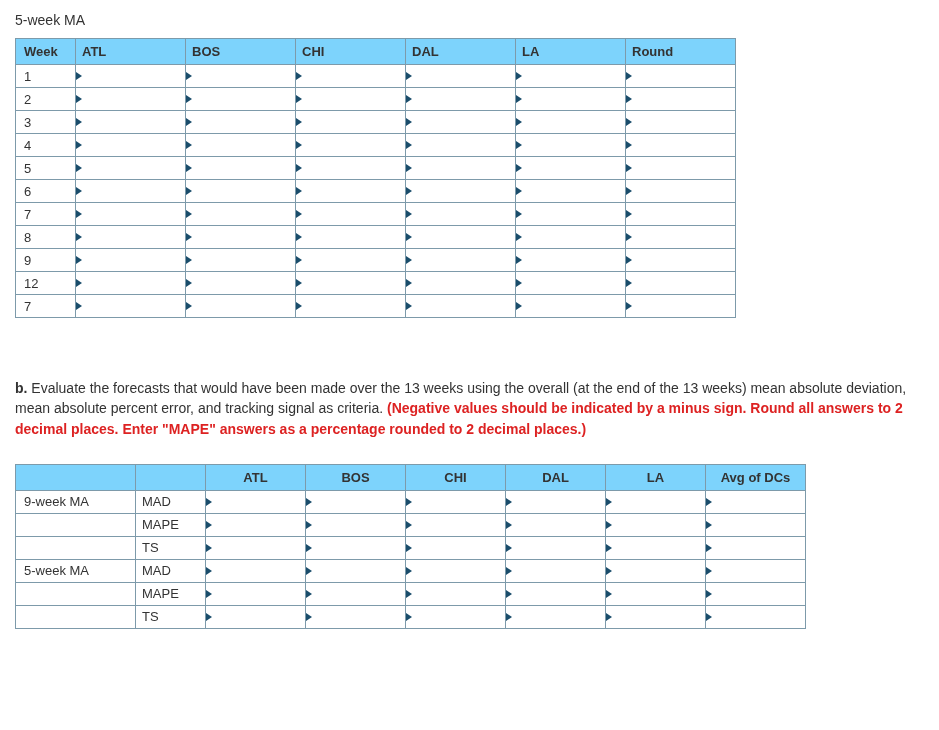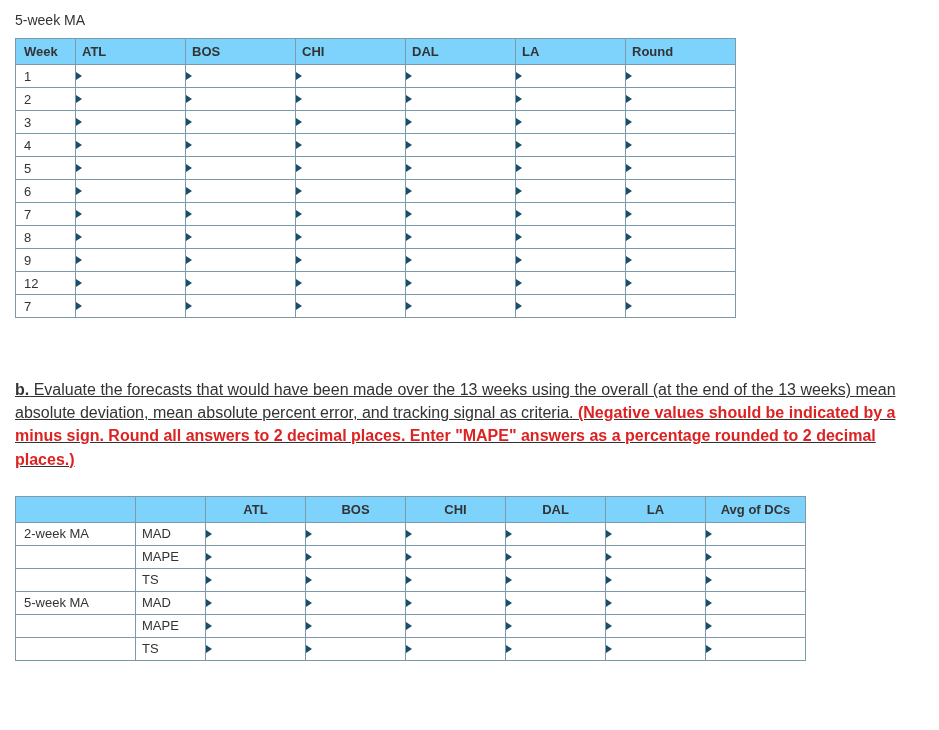--- a/index.html
+++ b/index.html
@@ -41,21 +41,21 @@
       content: "";
       position: absolute;
       left: 0;
       top: 50%;
       transform: translateY(-50%);
       width: 0; height: 0;
       border-top: 4px solid transparent;
       border-bottom: 4px solid transparent;
       border-left: 6px solid #1a4d6b;
     }
-    .question-block { margin: 55px 0 25px 0; font-size: 16px; line-height: 1.45; text-decoration: underline; }
+    .question-block { margin: 55px 0 25px 0; font-size: 14px; line-height: 1.45; }
     .question-block .red { color: #d22; font-weight: bold; }
     .metric-col { width: 70px; text-align: right; padding-right: 0;}
     .label-col { width: 120px; text-align: left; padding-left: 8px;}
     .t2 th { height: 26px; }
     .t2 .data-col { width: 100px; }
     .t2 td { text-align:left; }
   </style>
 </head>
 <body>
 
@@ -191,21 +191,21 @@
       <th class="data-col">ATL</th>
       <th class="data-col">BOS</th>
       <th class="data-col">CHI</th>
       <th class="data-col">DAL</th>
       <th class="data-col">LA</th>
       <th class="data-col">Avg of DCs</th>
     </tr>
   </thead>
   <tbody id="t2body">
         <tr>
-          <td class="label-col">2-week MA</td>
+          <td class="label-col">9-week MA</td>
           <td class="metric-col">MAD</td>
           <td class="data-col cell-mark"></td>
           <td class="data-col cell-mark"></td>
           <td class="data-col cell-mark"></td>
           <td class="data-col cell-mark"></td>
           <td class="data-col cell-mark"></td>
           <td class="data-col cell-mark"></td>
         </tr>
         <tr>
           <td class="label-col"></td>

